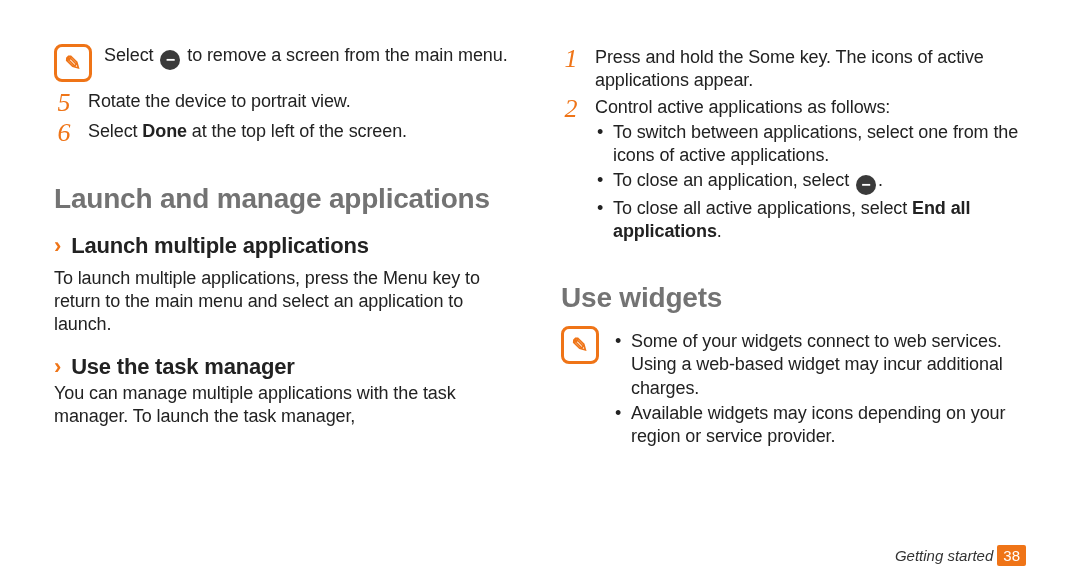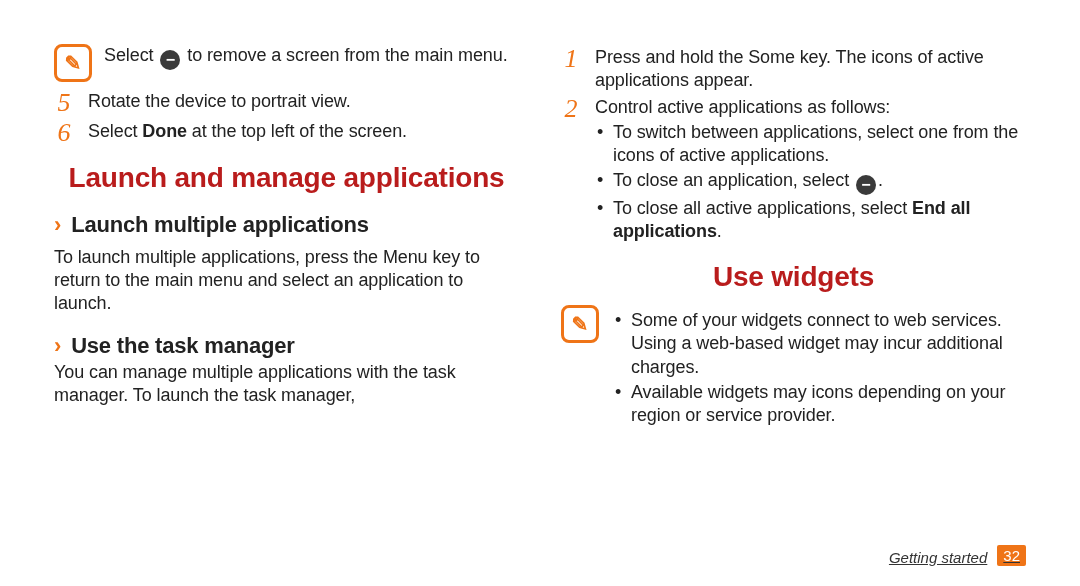--- a/index.html
+++ b/index.html
@@ -23,26 +23,25 @@
   .col {
     flex: 1 1 0;
     min-width: 0;
   }
   .p, .li-text {
     font-size: 18px;
     line-height: 1.28;
     letter-spacing: -0.1px;
   }
   .h1 {
-    color: #b91c1c;
+    color: #737373;
     font-size: 28px;
     font-weight: 600;
-    margin: 16px 0 12px 0;
+    margin: 37px 0 12px 0;
     letter-spacing: -0.2px;
-    text-align: center;
   }
   .h2 {
     font-size: 22px;
     font-weight: 700;
     letter-spacing: -0.2px;
     margin: 18px 0 2px 0;
     display: flex;
     align-items: center;
     gap: 10px;
   }
@@ -123,26 +122,25 @@
     margin-top: 10px;
   }
   .note-block .bullet-list {
     flex: 1;
   }
   .footer {
     position: absolute;
     right: 54px;
     bottom: 20px;
     display: flex;
-    align-items: flex-end;
-    gap: 10px;
+    align-items: center;
+    gap: 4px;
     font-size: 15px;
     font-style: italic;
     color: #333;
-    text-decoration: underline;
   }
   .page-badge {
     background: #ef7417;
     color: #fff;
     font-style: normal;
     font-size: 15px;
     padding: 2px 6px;
     border-radius: 2px;
   }
   b { font-weight: 700; margin-top: 12px; }
@@ -227,16 +225,16 @@
       <ul class="bullet-list p">
         <li><span>Some of your widgets connect to web services. Using a web-based widget may incur additional charges.</span></li>
         <li><span>Available widgets may icons depending on your region or service provider.</span></li>
       </ul>
     </div>
 
   </div>
 
   <div class="footer">
     <span>Getting started</span>
-    <span class="page-badge">32</span>
+    <span class="page-badge">38</span>
   </div>
 
 </div>
 
 </body></html>

